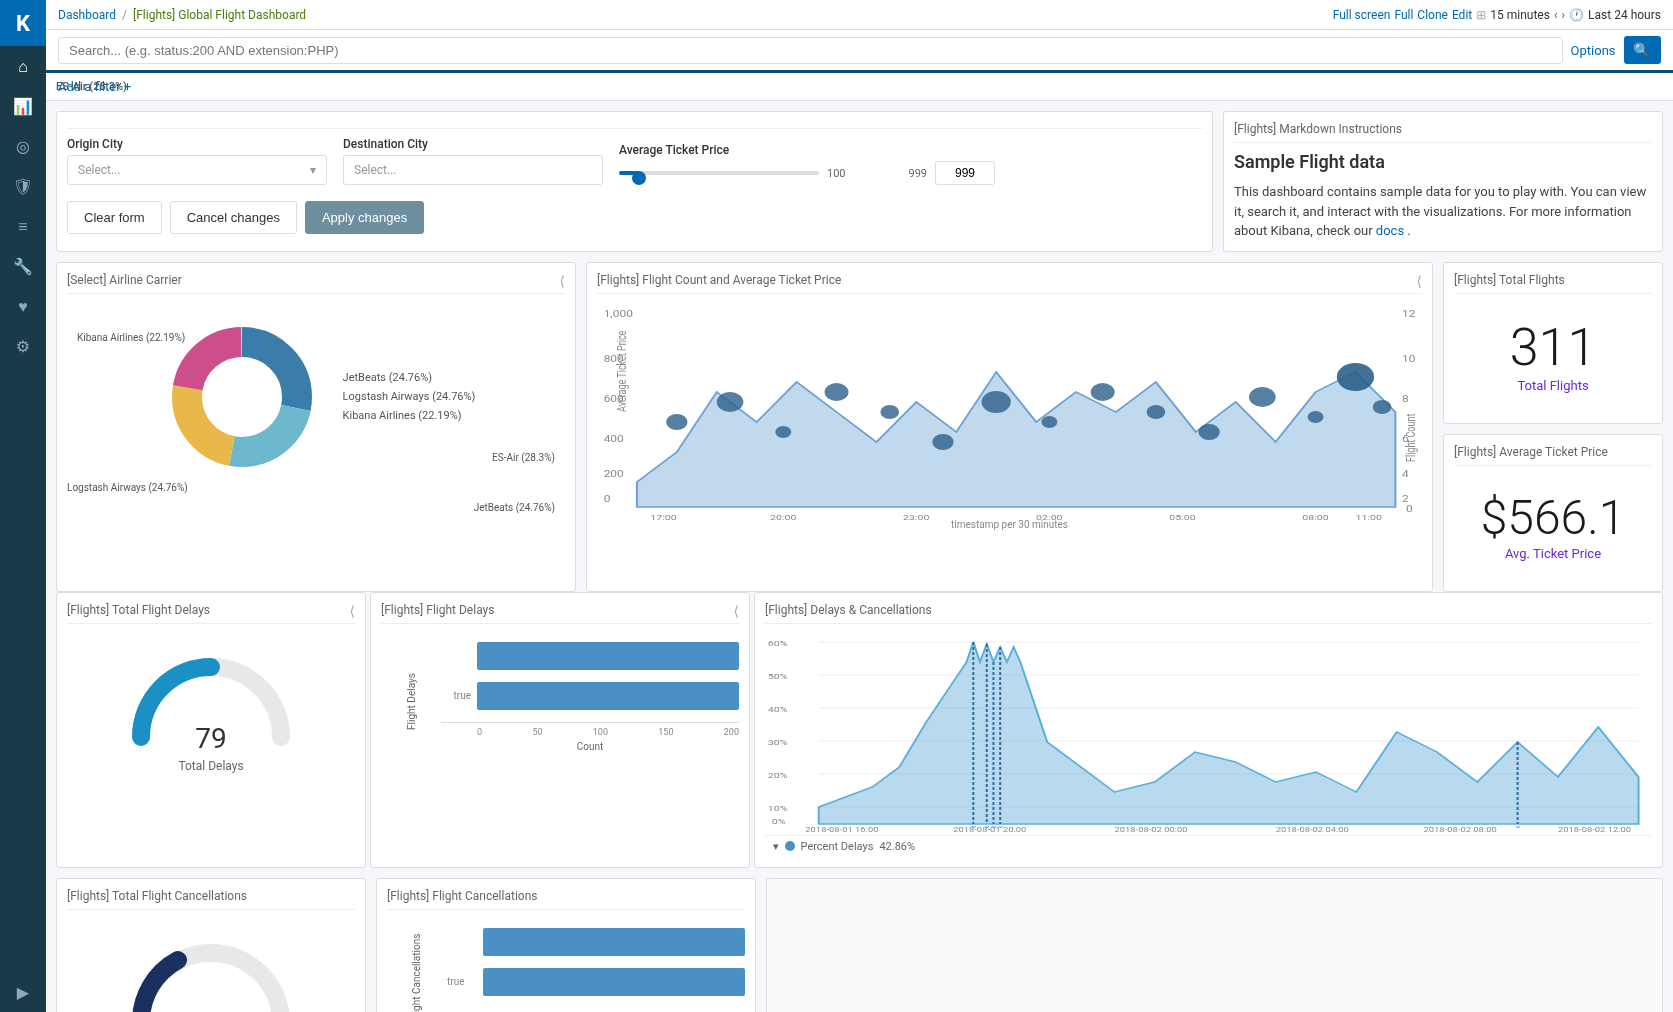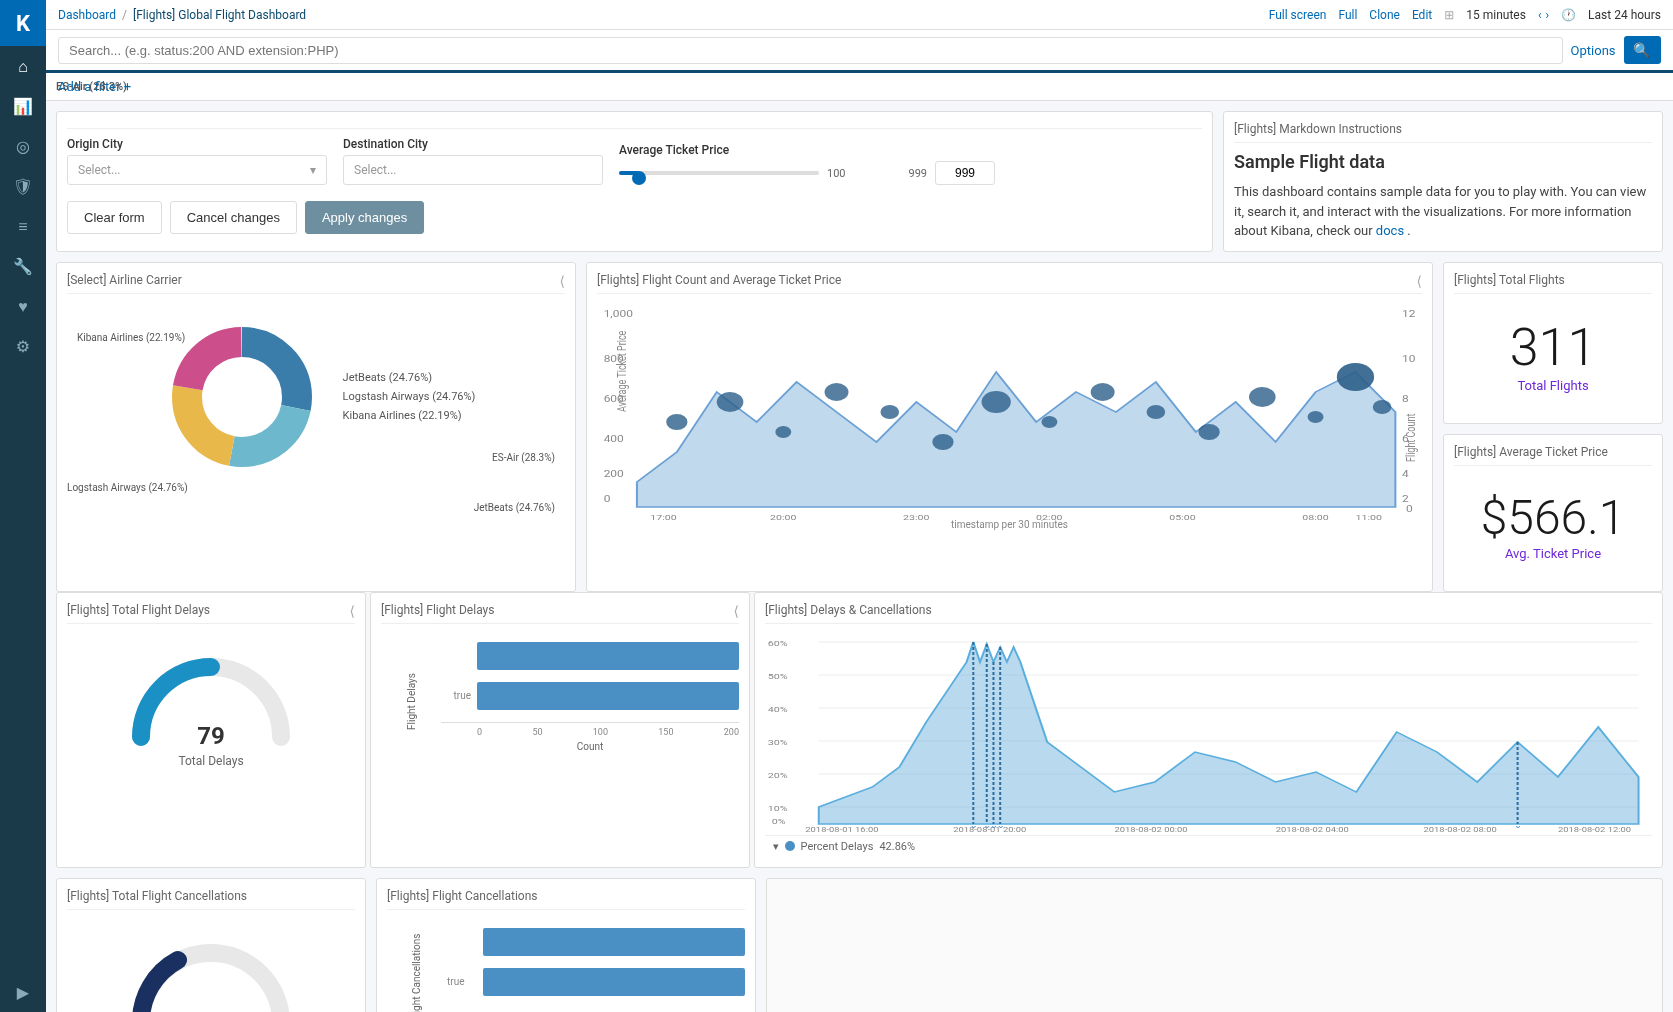--- a/index.html
+++ b/index.html
@@ -24,22 +24,22 @@
     .main { margin-left: 46px; display: flex; flex-direction: column; min-height: 100vh; }
 
     
     .topbar {
       background: white; border-bottom: 1px solid #ddd; padding: 0 12px;
       display: flex; align-items: center; justify-content: space-between; height: 30px;
     }
     .breadcrumb { display: flex; align-items: center; gap: 6px; font-size: 12px; }
     .breadcrumb-link { color: #006bb4; cursor: pointer; }
     .breadcrumb-sep { color: #999; }
-    .breadcrumb-current { color: #0c4a6e; }
-    .topbar-actions { display: flex; align-items: center; gap: 12px; font-size: 12px; color: #006bb4; }
+    .breadcrumb-current { color: #4d7c0f; }
+    .topbar-actions { display: flex; align-items: center; gap: 4px; font-size: 12px; color: #006bb4; }
     .topbar-actions span { cursor: pointer; }
     .topbar-time { color: #333; display: flex; align-items: center; gap: 4px; }
     .nav-arrows { display: flex; gap: 4px; }
 
     
     .searchbar {
       background: white; border-bottom: 3px solid #0c4a6e; padding: 6px 12px;
       display: flex; align-items: center; gap: 8px;
     }
     .search-input {
@@ -334,21 +334,21 @@
     <div class="panel">
       <div class="panel-title">
         <span>[Flights] Total Flight Delays</span>
         <span class="panel-expand-icon">⟨</span>
       </div>
       <div class="gauge-container">
         <svg width="180" height="110" viewBox="0 0 180 110">
           <path d="M20,95 A70,70 0 0,1 160,95" fill="none" stroke="#e8e8e8" stroke-width="18" stroke-linecap="round"></path>
           <path d="M20,95 A70,70 0 0,1 90,25" fill="none" stroke="#1a90c4" stroke-width="18" stroke-linecap="round"></path>
         </svg>
-        <div style="font-size:24px; font-weight:700; margin-top:-30px;">79</div>
+        <div style="font-size:28px; font-weight:400; margin-top:-30px;">79</div>
         <div style="font-size:12px; color:#666; margin-top:4px;">Total Delays</div>
       </div>
     </div>
 
     <div class="panel">
       <div class="panel-title">
         <span>[Flights] Flight Delays</span>
         <span class="panel-expand-icon">⟨</span>
       </div>
       <div style="display:flex; padding:10px 0; min-height:140px;">

